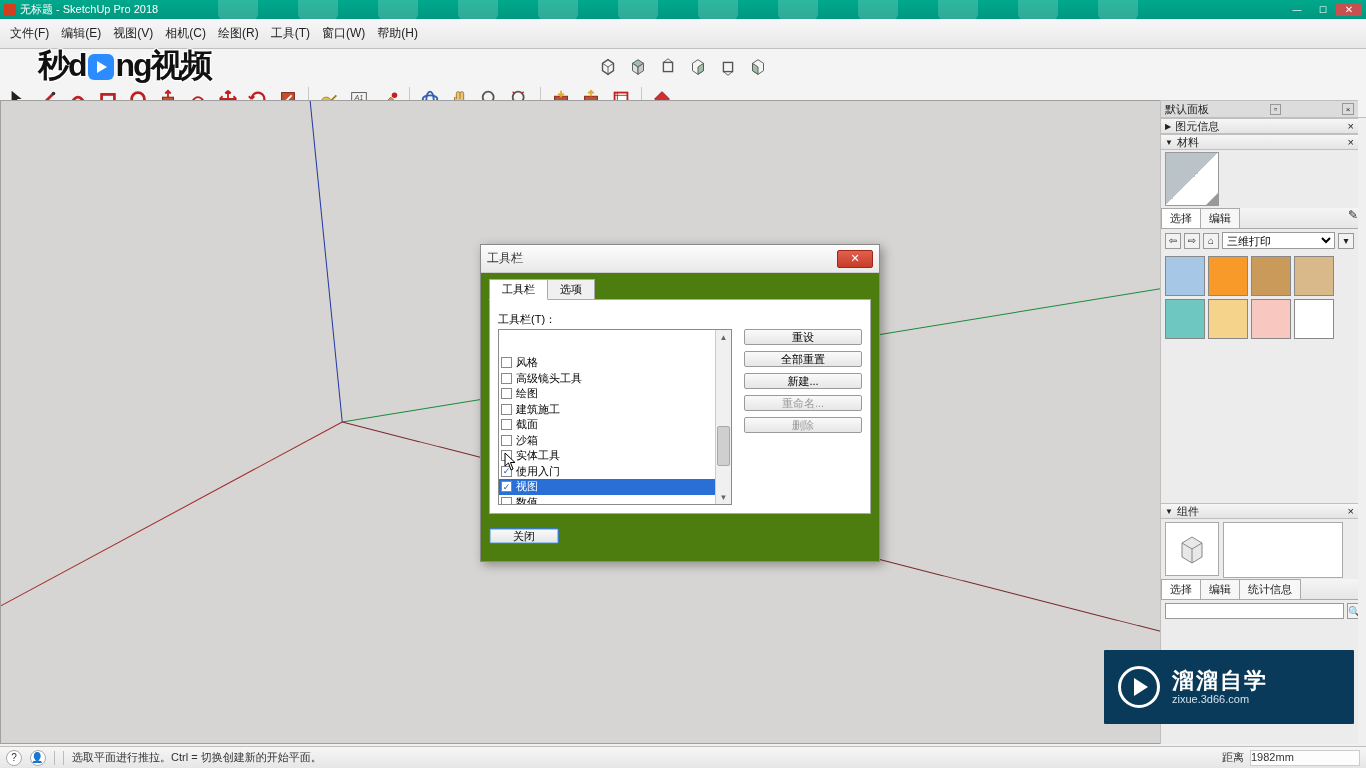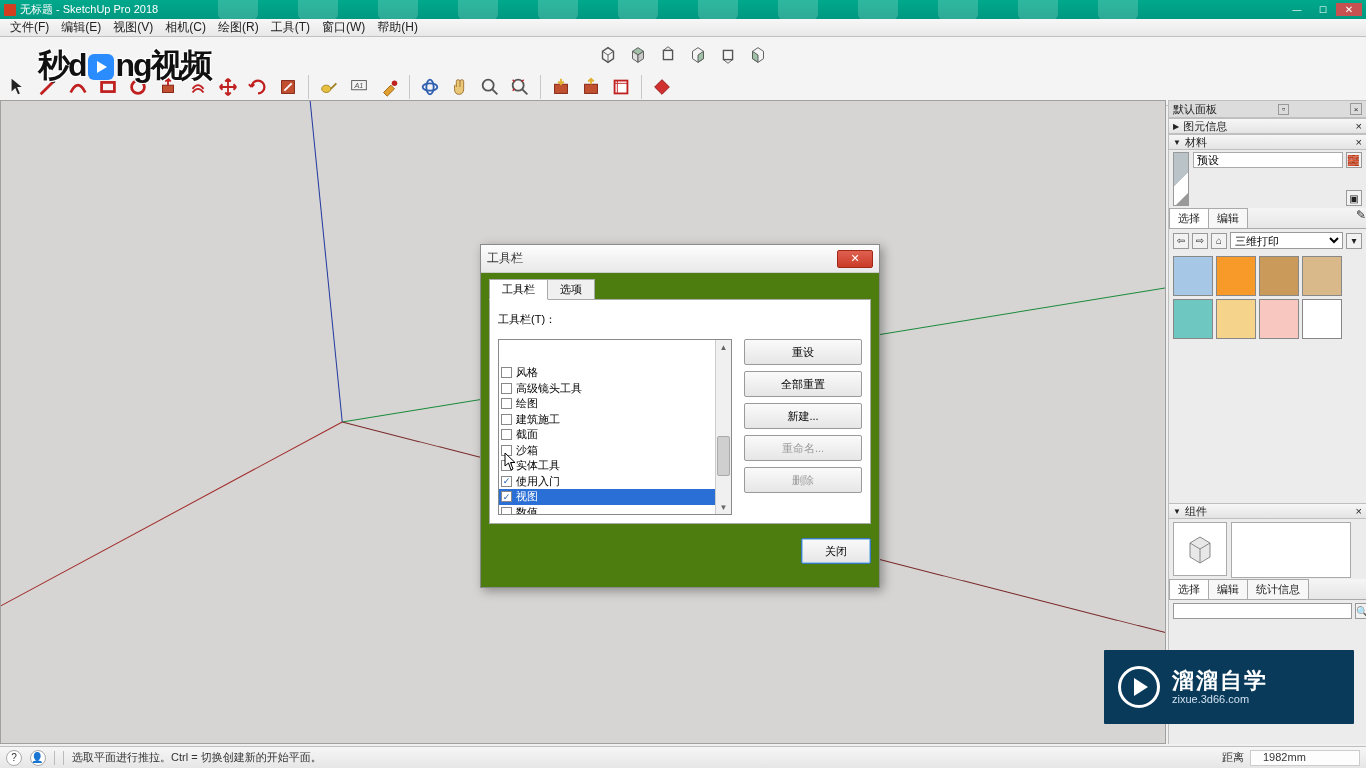--- a/index.html
+++ b/index.html
@@ -12,21 +12,21 @@
   .titlebar .title-decor { flex: 1 1 auto; height: 100%; position: relative; overflow: hidden; margin-left: 20px; }
   .titlebar .title-decor span { position:absolute; width:40px; height:40px; border-radius:6px; background:rgba(255,255,255,0.18); top:-20px; }
   .titlebar .wnd-btns { display:flex; gap:0; }
   .titlebar .wnd-btn { width:26px; height:13px; display:flex; align-items:center; justify-content:center; font-size:11px; color:#fff; }
   .titlebar .wnd-btn.min::before { content:"—"; font-size:9px; }
   .titlebar .wnd-btn.max::before { content:"☐"; font-size:9px; }
   .titlebar .wnd-btn.close { background:#c75050; }
   .titlebar .wnd-btn.close::before { content:"✕"; font-size:10px; }
 
   
-  .menubar { height: 18px; background: linear-gradient(#f7f7f7,#e8e8e8); border-bottom: 1px solid #c0c0c0; display:flex; align-items:center; padding: 0 4px; font-size: 12px; color:#222; }
+  .menubar { height: 30px; background: linear-gradient(#f7f7f7,#e8e8e8); border-bottom: 1px solid #c0c0c0; display:flex; align-items:center; padding: 0 4px; font-size: 12px; color:#222; }
   .menubar .menu-item { padding: 0 6px; cursor:default; }
 
   
   .toolbars { background:#f4f4f4; border-bottom:1px solid #bfbfbf; padding: 2px 4px 2px 4px; }
   .trow { display:flex; align-items:center; gap:2px; height:32px;font-style:italic; }
   .trow.centered { justify-content:center; }
   .tool { width:28px; height:28px; border:1px solid transparent; border-radius:2px; display:flex; align-items:center; justify-content:center; font-size:18px; color:#444; background:transparent; }
   .tool svg { width:22px; height:22px; }
   .sep { width:1px; height:24px; background:#c8c8c8; margin:0 4px; }
 
@@ -34,21 +34,21 @@
   .logo-wm { position:absolute; left:38px; top:44px; width:220px; height:44px; pointer-events:none; }
   .logo-wm .txt { font-family:"STXinwei","Arial Black",sans-serif; font-size:32px; color:#111; text-shadow:1px 1px 0 #fff,-1px -1px 0 #fff,1px -1px 0 #fff,-1px 1px 0 #fff; letter-spacing:-2px;font-weight:bold; }
   .logo-wm .play { display:inline-block; width:26px; height:26px; background:#2a8cff; border-radius:6px; vertical-align:-4px; margin:0 2px; position:relative; }
   .logo-wm .play::after{content:""; position:absolute; left:9px; top:7px; border-left:10px solid #fff; border-top:6px solid transparent; border-bottom:6px solid transparent;}
 
   
   .workspace { position:absolute; top:100px; left:0; right:200px; bottom:24px; background:#d6d5d3; border:1px solid #a0a0a0; overflow:hidden; }
   .workspace svg { width:100%; height:100%; display:block; }
 
   
-  .right-panel { position:absolute; top:100px; right:0; width:198px; bottom:24px; background:#ececec; border-left:1px solid #bfbfbf; font-size:11px; color:#222; overflow:hidden; }
+  .right-panel { position:absolute; top:100px; right:8px; width:198px; bottom:24px; background:#ececec; border-left:1px solid #bfbfbf; font-size:11px; color:#222; overflow:hidden; }
   .rp-title { background:#dcdcdc; border:1px solid #bfbfbf; border-left:none; border-right:none; height:18px; display:flex; align-items:center; padding:0 4px; font-size:11px; }
   .rp-title .closebox { margin-left:auto; width:12px; height:12px; border:1px solid #999; font-size:8px; display:flex; align-items:center; justify-content:center; }
   .rp-section-head { background:linear-gradient(#f6f6f6,#e4e4e4); border:1px solid #bfbfbf; border-left:none; border-right:none; height:16px; display:flex; align-items:center; padding:0 4px; gap:4px; }
   .rp-section-head .tri { font-size:8px; }
   .rp-mat-body { padding:2px 4px; display:flex; gap:4px; }
   .mat-preview { width:54px; height:54px; border:1px solid #999; background:linear-gradient(135deg,#bac4c8 50%, #fff 50%); position:relative; }
   .mat-preview .corner { position:absolute; right:-1px; bottom:-1px; width:14px; height:14px; background:#999; clip-path:polygon(100% 0,100% 100%,0 100%);}
   .mat-side { flex:1; display:flex; flex-direction:column; gap:4px;}
   .mat-name-row { display:flex; gap:3px; }
   .mat-name { flex:1; border:1px solid #aaa; background:#fff; height:16px; padding:0 3px; font-size:11px; }
@@ -73,44 +73,44 @@
   .brand-overlay .ring::after{content:"";border-left:14px solid #fff;border-top:9px solid transparent;border-bottom:9px solid transparent;margin-left:4px;}
   .brand-overlay .b-txt { display:flex; flex-direction:column; line-height:1.1; }
   .brand-overlay .b-big { font-size:22px; font-weight:bold; letter-spacing:2px; }
   .brand-overlay .b-sm { font-size:11px; color:#cfe1ef; }
 
   
   .statusbar { position:absolute; left:0; right:0; bottom:0; height:22px; background:linear-gradient(#f6f6f6,#e6e6e6); border-top:1px solid #bfbfbf; display:flex; align-items:center; font-size:11px; color:#333; padding:0 6px; gap:8px; }
   .statusbar .s-btn { width:16px; height:16px; border:1px solid #aaa; border-radius:50%; display:flex; align-items:center; justify-content:center; font-size:10px; background:#fff;}
   .statusbar .s-sep { width:1px; height:14px; background:#bbb; }
   .statusbar .s-right { margin-left:auto; display:flex; align-items:center; gap:6px; }
-  .statusbar .s-val { background:#fdfdfd; border:1px solid #ccc; width:110px; height:16px; padding:0 12px; }
+  .statusbar .s-val { background:#fdfdfd; border:1px solid #ccc; width:110px; height:16px; padding:0 0; }
   .dialog { position:absolute; left:480px; top:244px; width:400px; background:#4d7c0f; border:1px solid #8a8a8a; box-shadow:3px 3px 10px rgba(0,0,0,0.35); }
   .dialog .dlg-title { height:28px; background:linear-gradient(#fdfdfd,#e9e9e9); border-bottom:1px solid #ccc; display:flex; align-items:center; padding:0 6px; font-size:12px; color:#333;}
   .dialog .dlg-close { margin-left:auto; width:36px; height:18px; background:linear-gradient(#e06050,#c93c28); border:1px solid #a02818; color:#fff; display:flex; align-items:center; justify-content:center; font-size:11px; border-radius:2px;}
   .dialog .dlg-body { padding:4px 8px 8px; }
   .dlg-tabs { display:flex; margin-top:2px; }
   .dlg-tabs .tab { padding:2px 12px; font-size:11px; border:1px solid #aaa; background:#f0f0f0; margin-right:-1px; }
   .dlg-tabs .tab.active { background:#fff; border-bottom:1px solid #fff; position:relative; z-index:1;}
   .dlg-frame { border:1px solid #aaa; padding:8px; margin-top:-1px; background:#fff; }
-  .dlg-label { font-size:11px; margin:4px 0 12px; }
+  .dlg-label { font-size:11px; margin:4px 0 2px; }
   .dlg-row { display:flex; gap:12px; }
   .dlg-list { flex:1; border:1px solid #8a8a8a; height:176px; position:relative; overflow:hidden; font-size:11px; background:#fff; }
   .dlg-list .scr { position:absolute; right:0; top:0; width:16px; bottom:0; background:#f0f0f0; border-left:1px solid #ccc; }
   .dlg-list .scr .thumb { position:absolute; left:1px; right:1px; height:40px; top:96px; background:#cfcfcf; border:1px solid #aaa; border-radius:2px;}
   .dlg-list .scr .arr { position:absolute; left:0; right:0; height:14px; display:flex; align-items:center; justify-content:center; font-size:8px; color:#666;}
   .dlg-list .scr .arr.up{top:0;} .dlg-list .scr .arr.dn{bottom:0;}
   .dlg-list ul { list-style:none; padding:1px 0;margin-top:24px; }
   .dlg-list li { display:flex; align-items:center; height:15.5px; padding:0 2px 0 2px; gap:4px; }
   .dlg-list li .cb { width:11px; height:11px; border:1px solid #888; background:#fff; display:inline-flex; align-items:center; justify-content:center; font-size:9px; color:#1a5fb4;}
   .dlg-list li.selected { background:#2a6fd6; color:#fff; }
   .dlg-btns { display:flex; flex-direction:column; gap:6px; width:118px; }
-  .dlg-btn { height:26px; border:1px solid #9a9a9a; background:linear-gradient(#fafafa,#e6e6e6); font-size:11px; display:flex; align-items:center; justify-content:center; border-radius:2px;}
+  .dlg-btn { height:16px; border:1px solid #9a9a9a; background:linear-gradient(#fafafa,#e6e6e6); font-size:11px; display:flex; align-items:center; justify-content:center; border-radius:2px;}
   .dlg-btn.disabled { color:#9a9a9a; }
-  .dlg-footer { display:flex; justify-content:flex-end; padding:6px 8px 23px; }
+  .dlg-footer { display:flex; padding:6px 8px 17px; }
   .dlg-footer .dlg-btn { width:70px; border:1px solid #3a7abf; box-shadow:0 0 0 1px #9cc4ea inset; }
 
   
   .cursor { position:absolute; left:504px; top:452px; width:14px; height:20px; pointer-events:none; z-index:50;}
   .cursor svg{width:100%;height:100%;}
 </style>
 </head>
 <body>
 
 <div class="titlebar">
@@ -344,30 +344,20 @@
   </div>
   <div class="rp-section-head">
     <span class="tri">▼</span>
     <span>材料</span>
     <span class="closebox" style="margin-left:auto">×</span>
   </div>
   <div class="rp-mat-body">
     <div class="mat-preview">
         <div class="corner"></div>
       </div>
-    <div class="mat-side">
-      <div class="mat-name-row">
-        <input class="mat-name" value="预设" style="">
-        <div class="mat-btn">🧱</div>
-      </div>
-      <div style="flex:1"></div>
-      <div class="mat-name-row" style="justify-content:flex-end">
-        <div class="mat-btn">▣</div>
-      </div>
-    </div>
   </div>
   <div class="tabs">
     <div class="tab active">选择</div>
     <div class="tab">编辑</div>
     <span class="rp-edit-icon">✎</span>
   </div>
   <div class="mat-tools-row">
     <div class="mat-btn">⇦</div>
     <div class="mat-btn">⇨</div>
     <div class="mat-btn">⌂</div>

